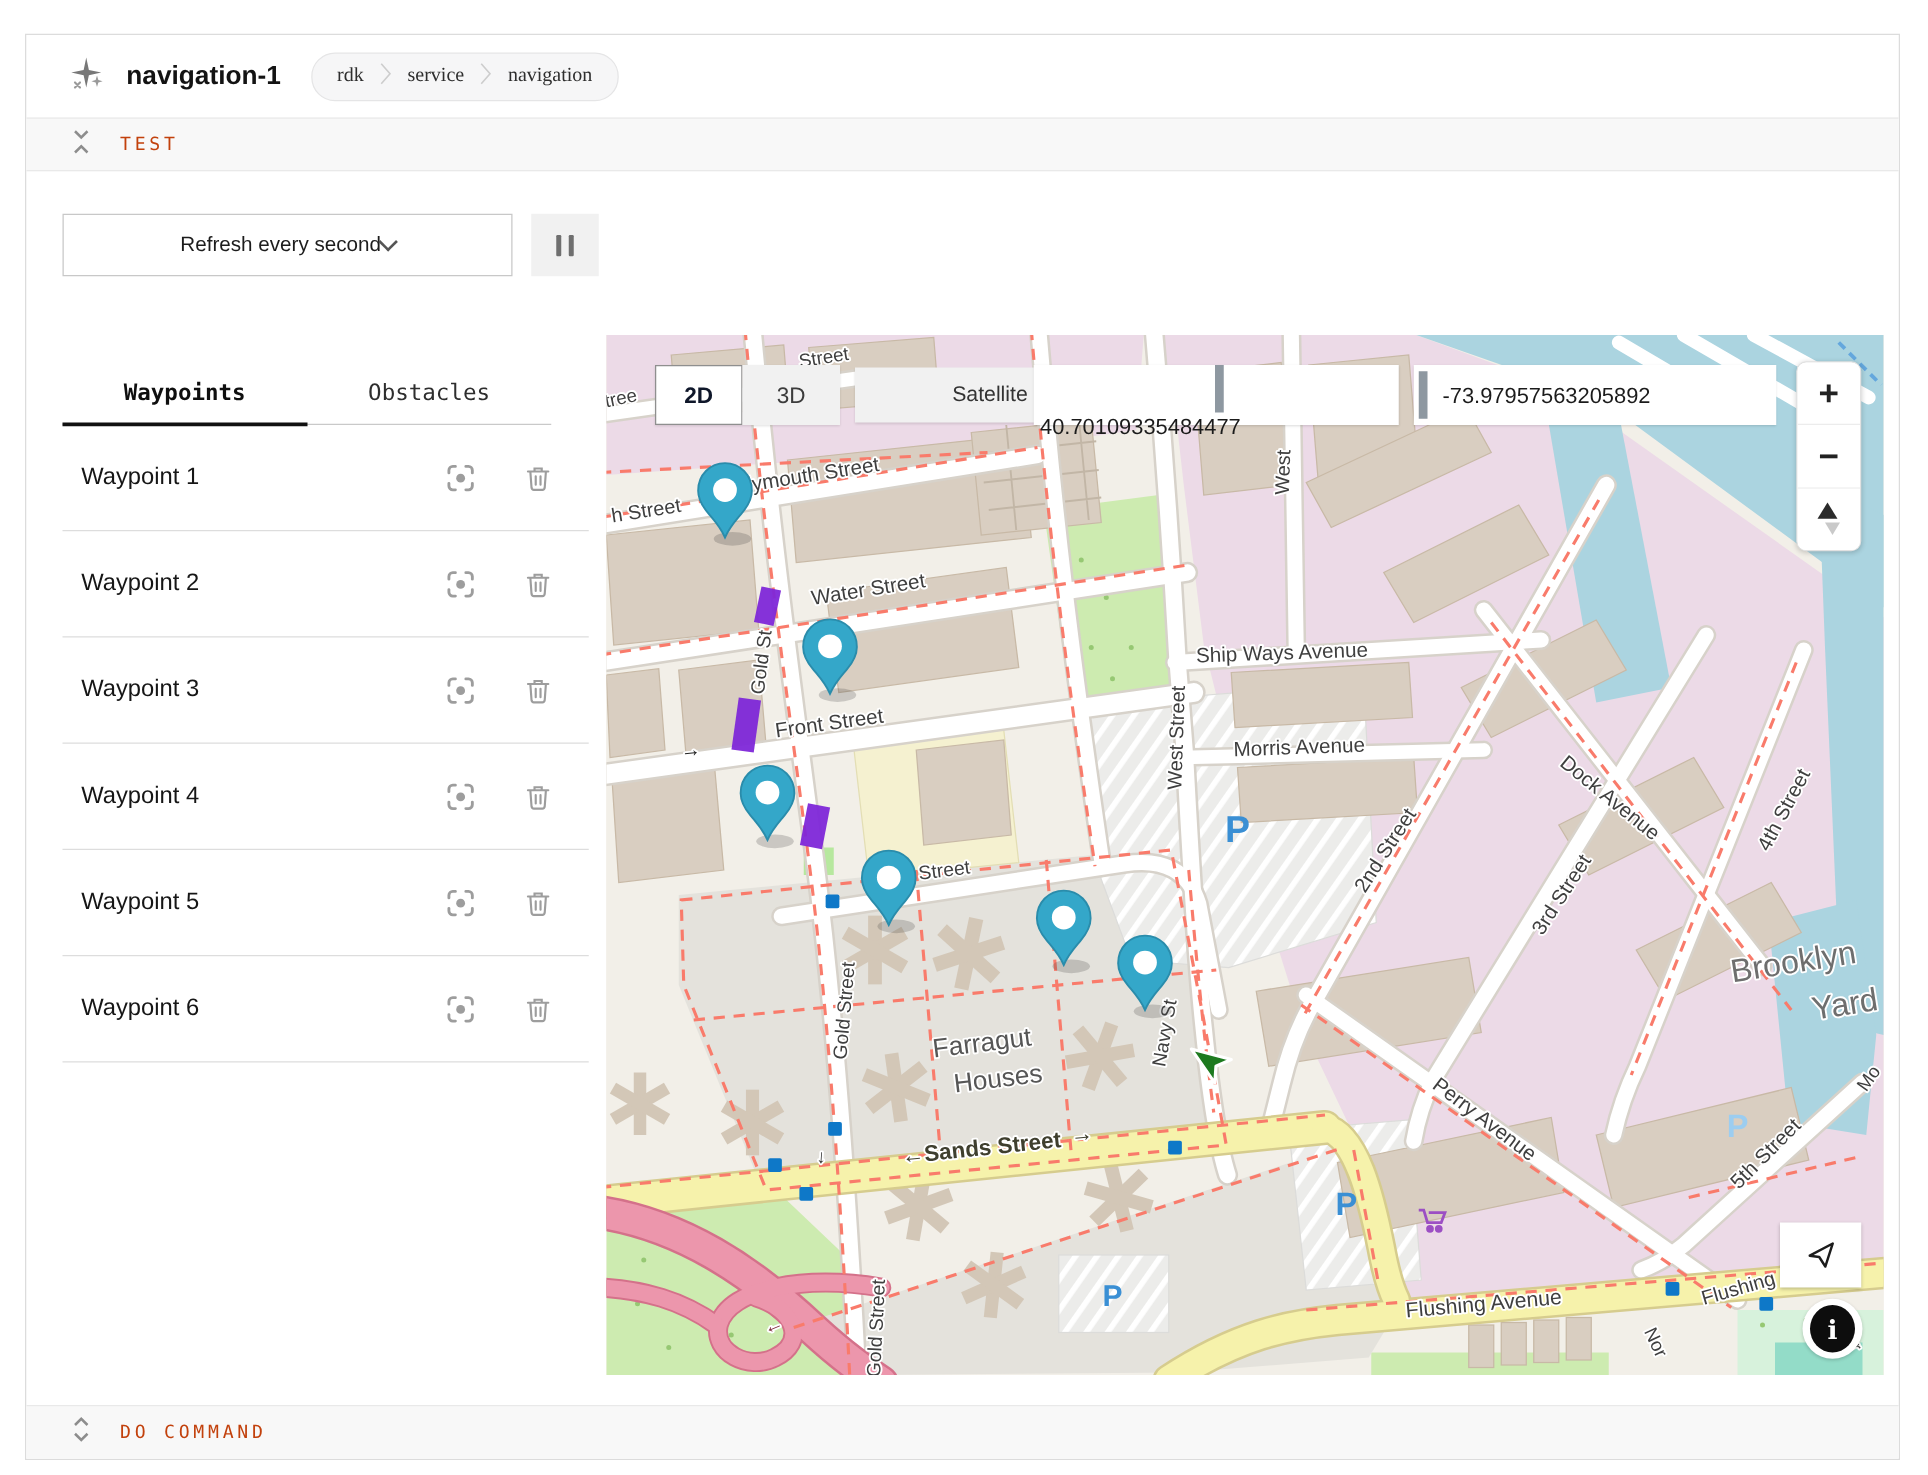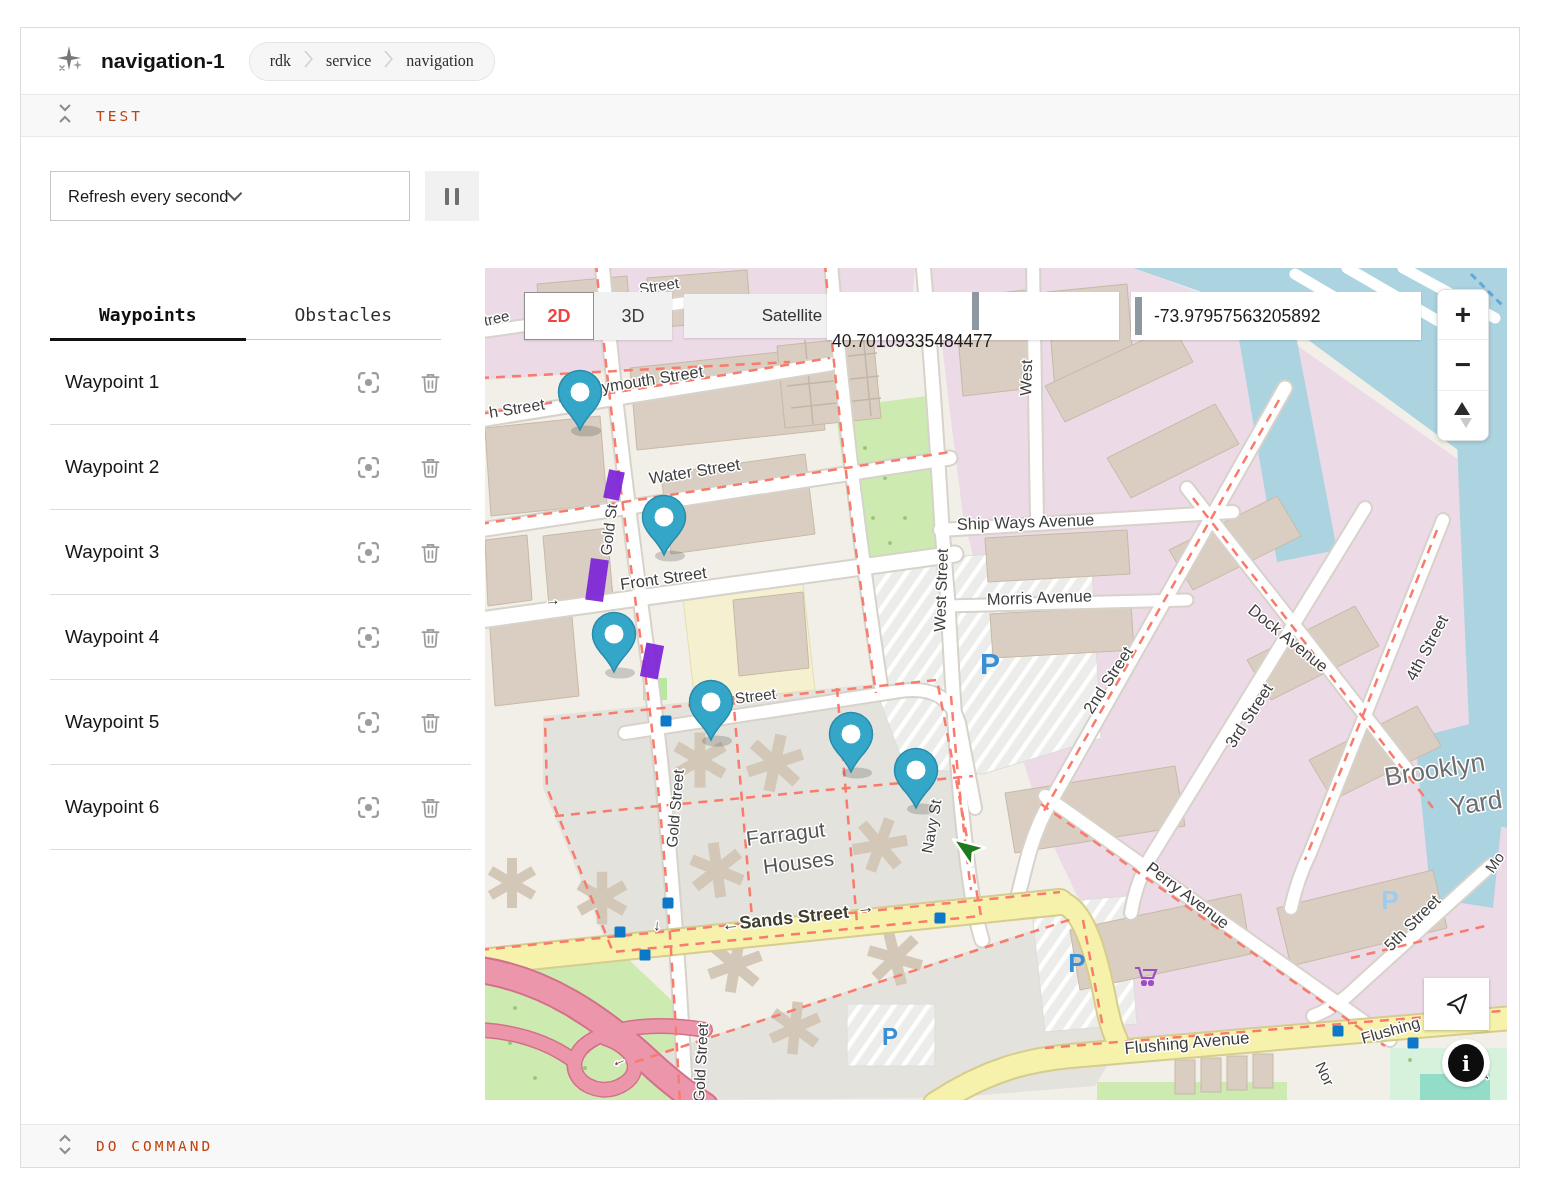--- a/index.html
+++ b/index.html
@@ -14,21 +14,21 @@
   .crumb{font-size:16px;color:#2e2e2e;font-family:Liberation Serif, serif;}
   
   .secbar{position:absolute;left:0;right:0;height:43px;background:#f8f8f8;border-top:1px solid #e9e9e9;
     border-bottom:1px solid #e9e9e9;display:flex;align-items:center;padding-left:36px;gap:23px;box-sizing:border-box;}
   .seclabel{font-family:"DejaVu Sans Mono",monospace;font-size:14.5px;letter-spacing:3px;color:#c2410c;}
   .testbar{top:66px;}
   .docmd{bottom:0;border-bottom:none;}
   
   .refreshrow{position:absolute;left:29px;top:143px;display:flex;gap:15px;}
   .select{width:360px;height:50px;border:1px solid #c8c8c8;display:flex;align-items:center;
-    justify-content:flex-start;padding:12px 17px;font-size:16.5px;color:#1c1c1c;box-sizing:border-box;
+    justify-content:center;padding:12px 17px;font-size:16.5px;color:#1c1c1c;box-sizing:border-box;
     background:#fff;cursor:pointer;}
   .chev{width:9px;height:9px;border-right:2px solid #555;border-bottom:2px solid #555;
     transform:rotate(45deg);margin-top:-5px;}
   .pausebtn{width:54px;height:50px;background:#f1f1f1;display:flex;align-items:center;justify-content:center;
     gap:6px;border:none;cursor:pointer;}
   .pausebtn i{width:4px;height:17px;background:#6f6f6f;border-radius:1px;display:block;}
   
   .panel{position:absolute;left:29px;top:262px;width:421px;}
   .tabs{display:flex;width:391px;border-bottom:1px solid #c9c9c9;height:49px;}
   .tab{flex:1;display:flex;align-items:center;justify-content:center;cursor:pointer;position:relative;
@@ -38,21 +38,21 @@
   .wrow{height:84px;display:flex;align-items:center;border-bottom:1px solid #ddd;padding-right:28px;}
   .wlabel{flex:1;font-size:19px;color:#161616;padding-left:15px;}
   .ibtn{width:26px;height:26px;margin-left:36px;background:none;border:none;padding:0;cursor:pointer;
     display:flex;align-items:center;justify-content:center;}
   
   .mapwrap{position:absolute;left:464px;top:240px;width:1022px;height:832px;background:#f2efe8;overflow:hidden;}
   .mapwrap svg.base{position:absolute;left:0;top:0;}
   .mctl{position:absolute;font-family:"Liberation Sans",sans-serif;}
   .modegrp{left:39px;top:24px;display:flex;box-shadow:0 1px 2px rgba(0,0,0,.12);}
   .b2d{width:70px;height:48px;background:#fff;border:1px solid #8f8f8f;font-weight:bold;font-size:18px;
-    color:#ef4444;display:flex;align-items:center;justify-content:center;box-sizing:border-box;cursor:pointer;}
+    color:#0f172a;display:flex;align-items:center;justify-content:center;box-sizing:border-box;cursor:pointer;}
   .b3d{width:78px;height:48px;background:#f1f1f1;font-size:18px;color:#3c3c3c;display:flex;
     align-items:center;justify-content:center;cursor:pointer;}
   .sat{left:199px;top:26px;width:128px;height:44px;background:#f1f1f1;font-size:17px;color:#333;
     display:flex;align-items:center;justify-content:center;box-shadow:0 1px 2px rgba(0,0,0,.12);cursor:pointer;padding-left:44px;}
   .coord{top:24px;height:48px;background:#fff;display:flex;align-items:center;box-shadow:0 1px 2px rgba(0,0,0,.15);}
   .coord .bar{width:7px;height:38px;background:#8e98a1;margin-left:4px;flex:none;}
   .coord input{border:none;outline:none;font-size:17.5px;color:#1b1b1b;padding-left:12px;width:100%;
     font-family:"Liberation Sans",sans-serif;background:transparent;}
   .lat{left:342px;width:292px;flex-direction:column;}
   .lng{left:646px;width:290px;}

